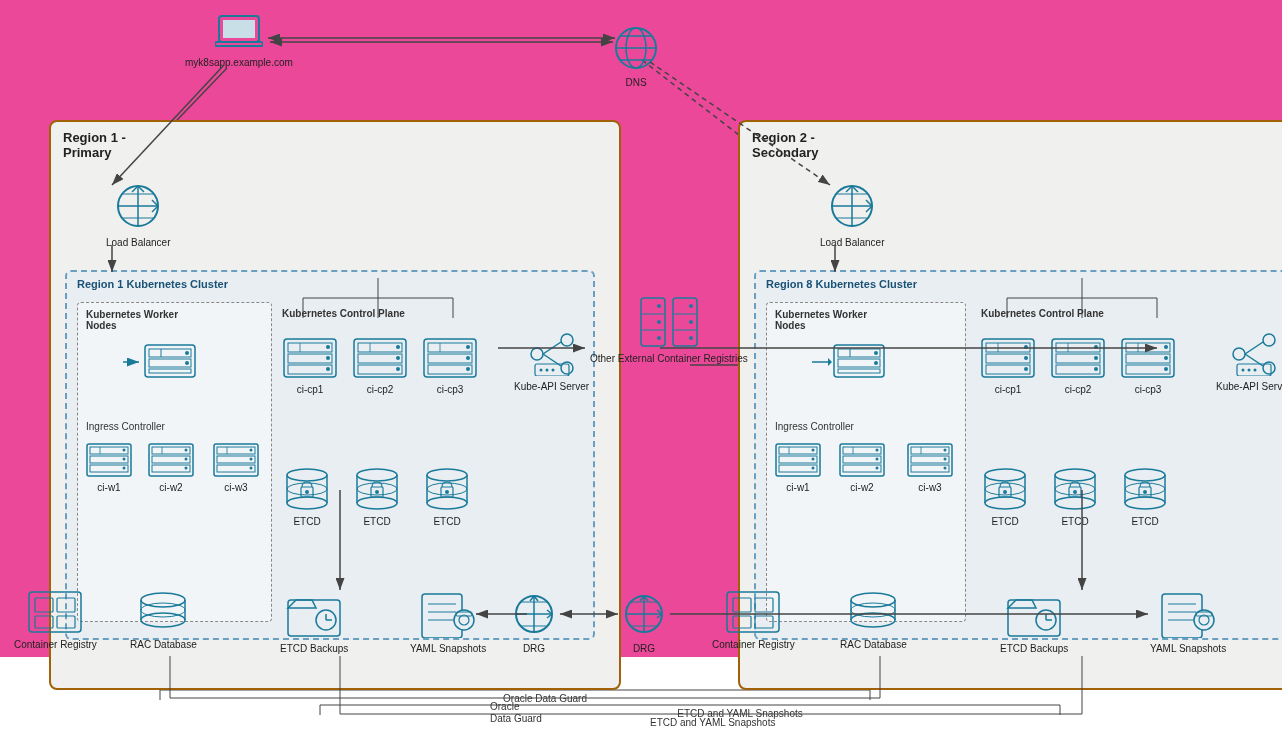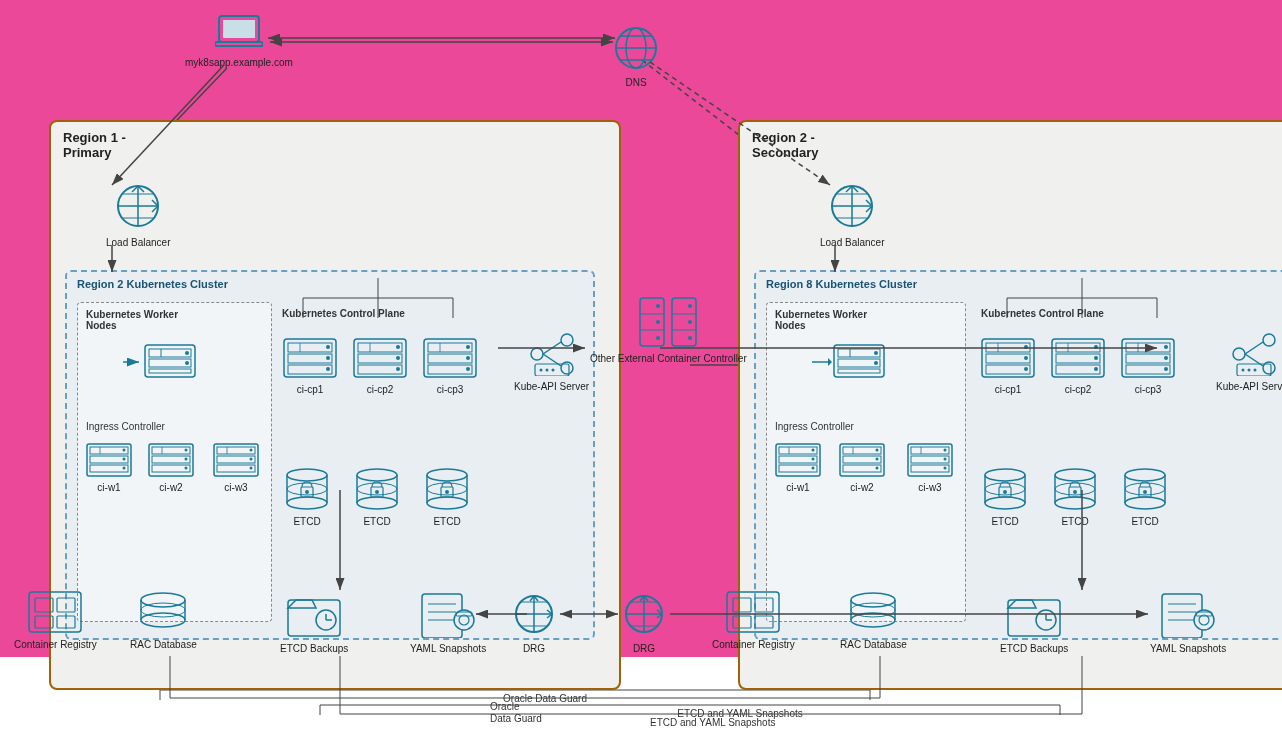--- a/index.html
+++ b/index.html
@@ -201,21 +201,21 @@
 
         <line x1="28" y1="6" x2="22" y2="12" stroke="#1a7a9a" stroke-width="1.5"></line>
         <line x1="28" y1="6" x2="34" y2="12" stroke="#1a7a9a" stroke-width="1.5"></line>
         <line x1="48" y1="26" x2="42" y2="20" stroke="#1a7a9a" stroke-width="1.5"></line>
         <line x1="48" y1="26" x2="42" y2="32" stroke="#1a7a9a" stroke-width="1.5"></line>
       </svg>
       <div class="label">Load Balancer</div>
     </div>
 
     <div class="k8s-cluster" style="left:14px; top:148px; width:530px; height:370px;">
-      <div class="k8s-cluster-label">Region 2 Kubernetes Cluster</div>
+      <div class="k8s-cluster-label">Region 1 Kubernetes Cluster</div>
 
       <div class="worker-box" style="left:10px; top:30px; width:195px; height:320px;">
         <div style="position:absolute; top:6px; left:8px; font-size:10px; font-weight:bold; color:#333;">Kubernetes Worker<br>Nodes</div>
 
         <div class="icon-wrap" style="left:65px; top:40px;">
           <svg width="54" height="36" viewBox="0 0 54 36">
             <rect x="2" y="2" width="50" height="32" rx="3" fill="none" stroke="#1a7a9a" stroke-width="1.5"></rect>
             <rect x="6" y="6" width="42" height="8" fill="none" stroke="#1a7a9a" stroke-width="1"></rect>
             <rect x="6" y="16" width="42" height="8" fill="none" stroke="#1a7a9a" stroke-width="1"></rect>
             <rect x="6" y="26" width="42" height="4" fill="none" stroke="#1a7a9a" stroke-width="1"></rect>
@@ -581,21 +581,21 @@
       <circle cx="20" cy="10" r="2" fill="#1a7a9a"></circle>
       <circle cx="52" cy="10" r="2" fill="#1a7a9a"></circle>
       <circle cx="20" cy="26" r="2" fill="#1a7a9a"></circle>
       <circle cx="52" cy="26" r="2" fill="#1a7a9a"></circle>
       <circle cx="20" cy="42" r="2" fill="#1a7a9a"></circle>
       <circle cx="52" cy="42" r="2" fill="#1a7a9a"></circle>
     </svg>
     <div class="label">Other
 External
 Container
-Controller</div>
+Registries</div>
   </div>
 
   <div class="icon-wrap" style="left:14px; top:590px;">
     <svg width="56" height="44" viewBox="0 0 56 44">
       <rect x="2" y="2" width="52" height="40" rx="3" fill="none" stroke="#1a7a9a" stroke-width="1.5"></rect>
       <rect x="8" y="8" width="18" height="14" rx="1" fill="none" stroke="#1a7a9a" stroke-width="1.2"></rect>
       <rect x="30" y="8" width="18" height="14" rx="1" fill="none" stroke="#1a7a9a" stroke-width="1.2"></rect>
       <rect x="8" y="26" width="18" height="12" rx="1" fill="none" stroke="#1a7a9a" stroke-width="1.2"></rect>
       <rect x="30" y="26" width="18" height="12" rx="1" fill="none" stroke="#1a7a9a" stroke-width="1.2"></rect>
     </svg>

